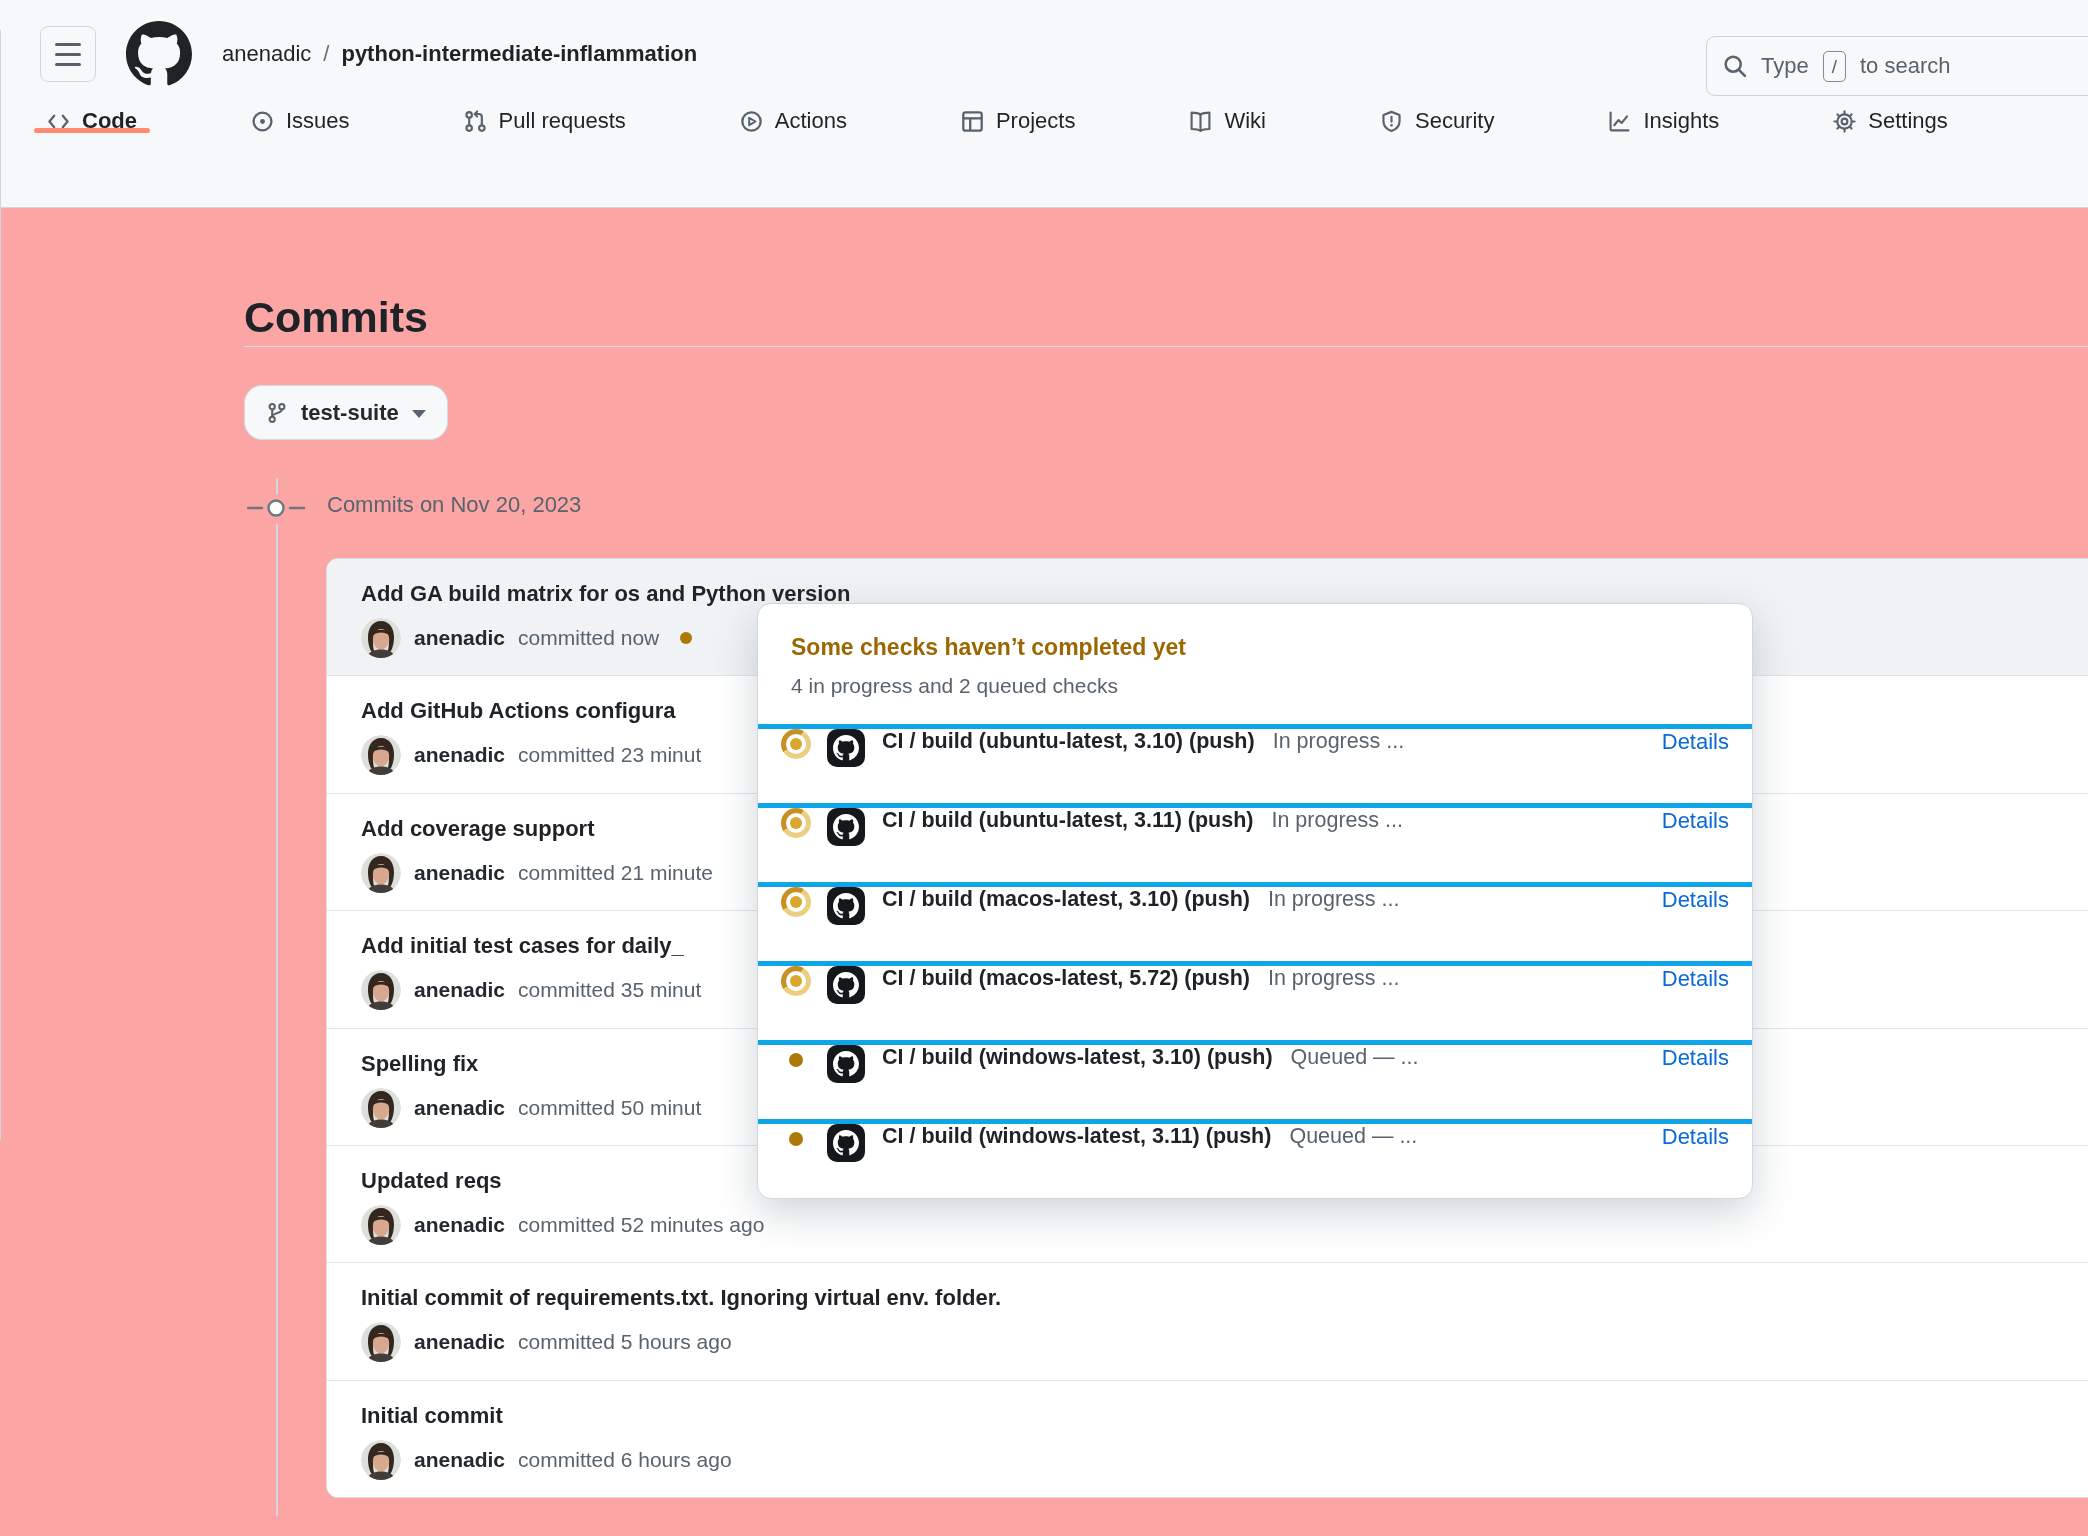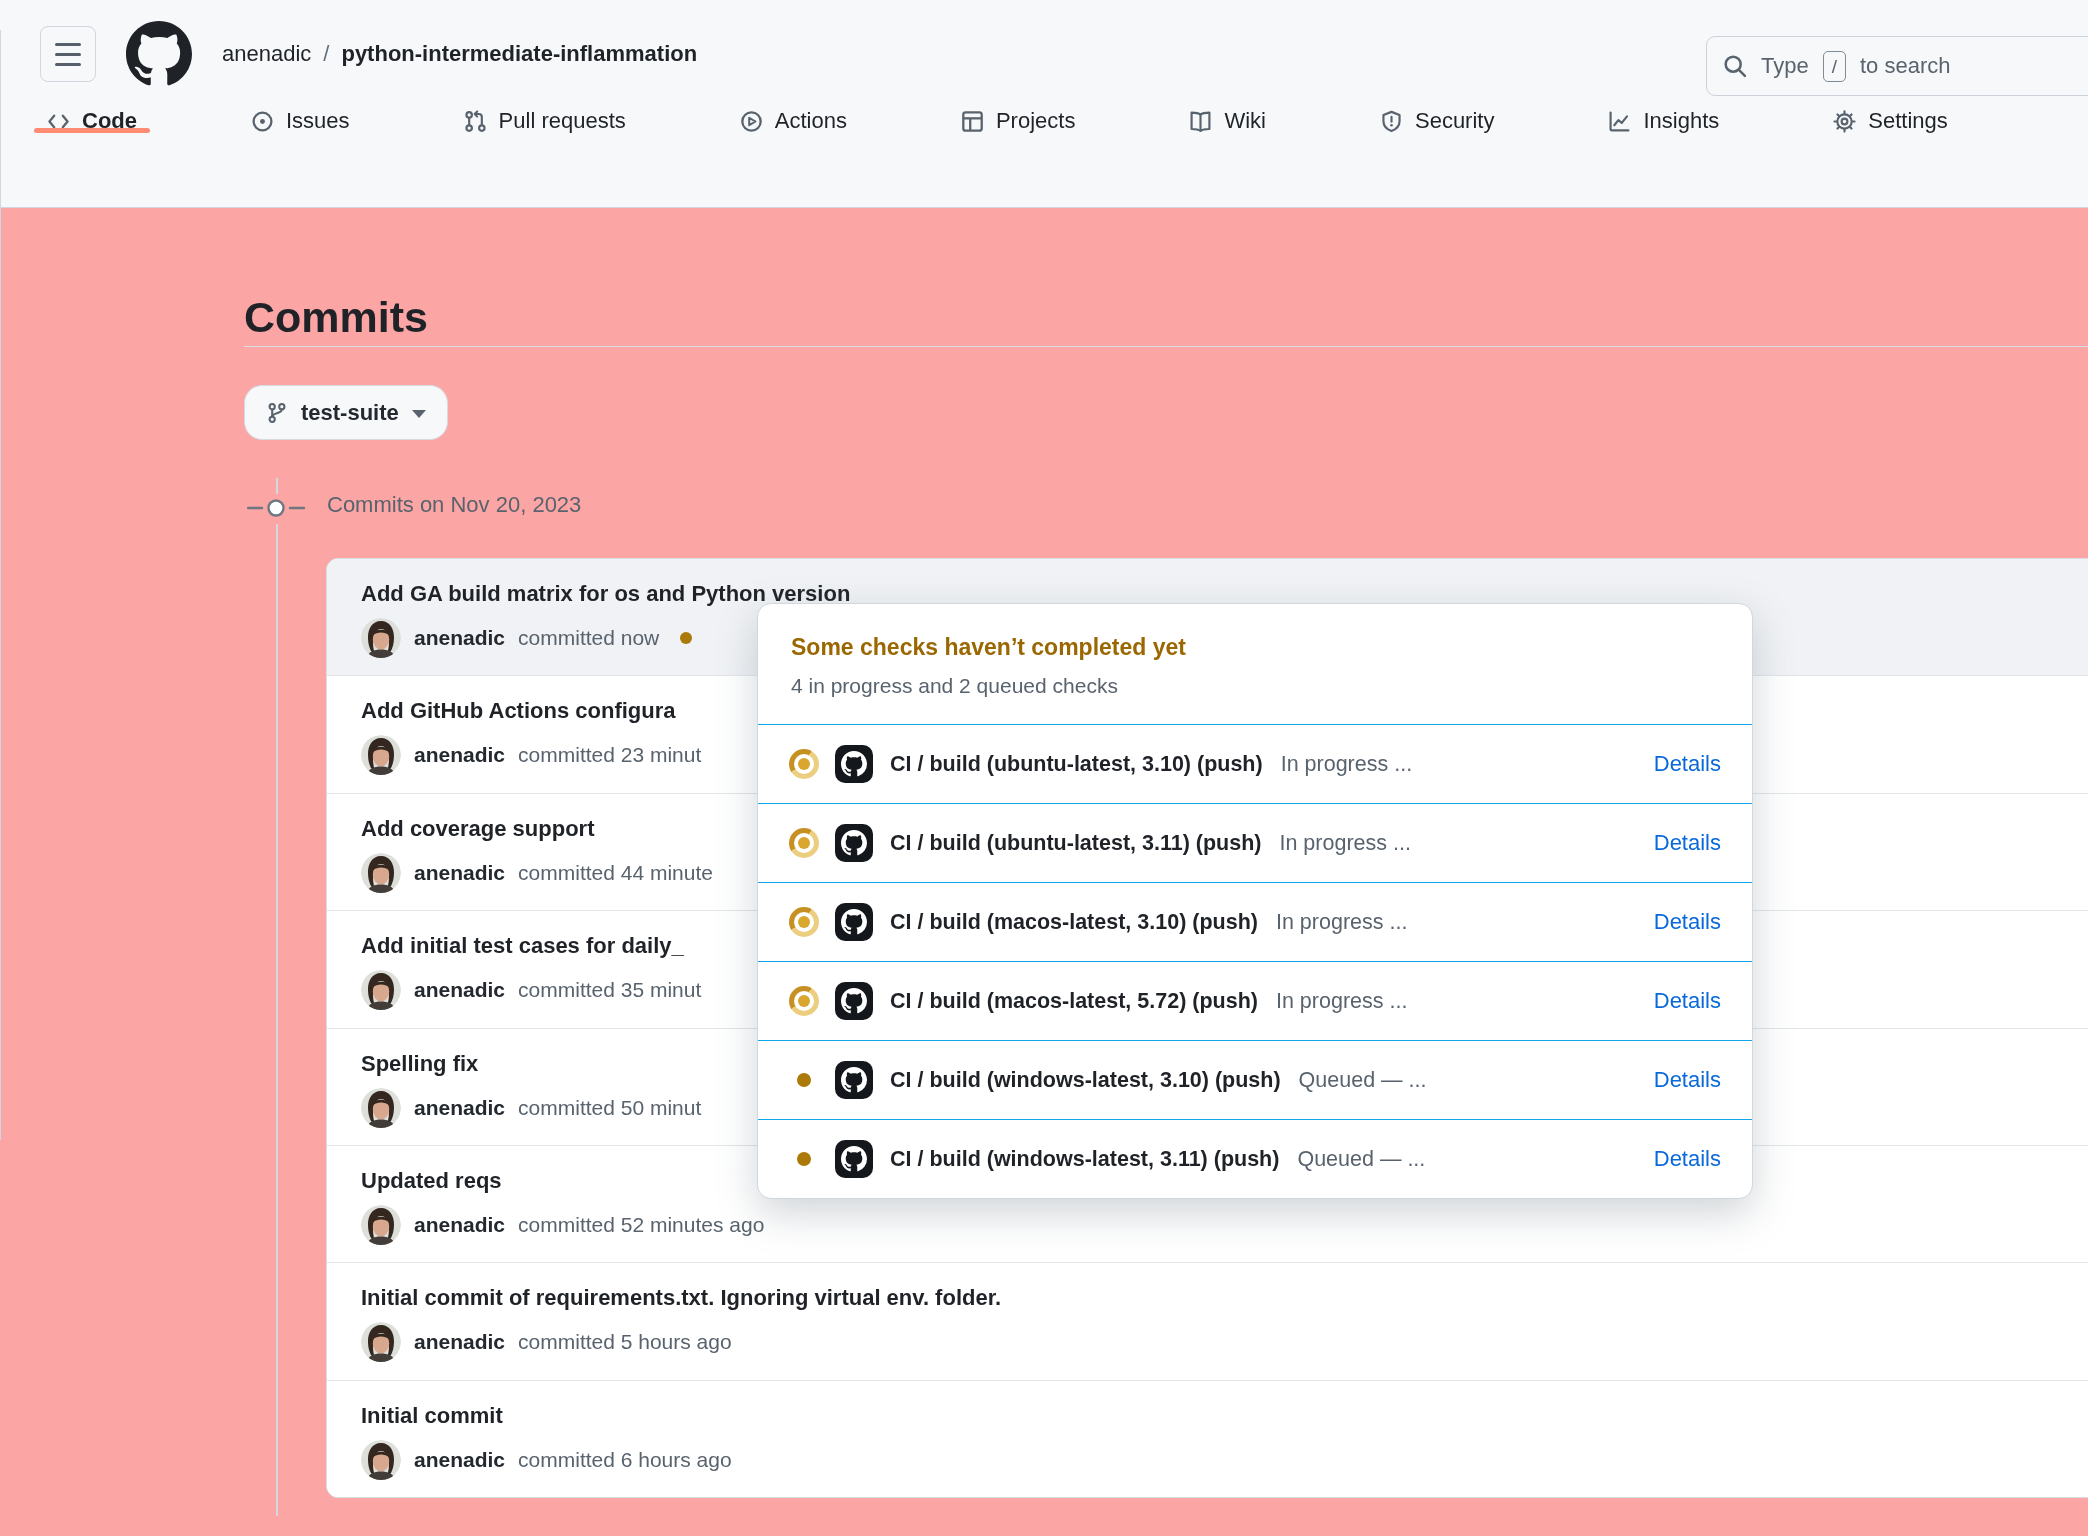--- a/index.html
+++ b/index.html
@@ -62,21 +62,21 @@
   .now-dot{width:12px;height:12px;border-radius:50%;background:#ab7a08;margin-left:8px;}
 
   
   .popover{position:absolute;left:757px;top:603px;width:996px;height:596px;box-sizing:border-box;
     background:#fff;border:1px solid #d0d7de;border-radius:14px;z-index:6;
     box-shadow:0 14px 40px rgba(110,120,130,.32);display:flex;flex-direction:column;overflow:hidden;}
   .pop-head{padding:30px 33px 0 33px;}
   .pop-title{font-size:23px;font-weight:700;color:#9a6700;}
   .pop-sub{margin-top:13px;font-size:21px;color:#59636e;}
   .check-rows{flex:1;display:flex;flex-direction:column;margin-top:26px;}
-  .check-row{flex:1;display:flex;align-items:center;padding:0 31px;border-top:1px solid #0ea5e9;box-sizing:border-box;}
+  .check-row{flex:1;display:flex;padding:0 23px;border-top:5px solid #0ea5e9;box-sizing:border-box;}
   .check-icon{width:30px;height:30px;flex:none;position:relative;}
   .spinner{border-radius:50%;background:conic-gradient(from 30deg,#ecce80 0 58%,#c79023 58% 100%);}
   .spinner::before{content:"";position:absolute;inset:5px;border-radius:50%;background:#fff;}
   .spinner::after{content:"";position:absolute;inset:9px;border-radius:50%;background:#d9a62e;}
   .queued::before{content:"";position:absolute;inset:8px;border-radius:50%;background:#ab7a08;}
   .octo{width:38px;height:38px;border-radius:10px;background:#14181d;display:flex;align-items:center;
     justify-content:center;margin-left:16px;flex:none;}
   .check-name{font-size:21.5px;font-weight:700;color:#1f2328;margin-left:17px;white-space:nowrap;}
   .check-status{font-size:21.5px;color:#59636e;margin-left:18px;white-space:nowrap;}
   .details-link{margin-left:auto;font-size:22px;color:#0969da;text-decoration:none;white-space:nowrap;}
@@ -270,21 +270,21 @@
       <div class="commit-meta">
         <svg class="avatar" viewBox="0 0 40 40">
             <clipPath id="c2">
               <circle cx="20" cy="20" r="20"></circle>
             </clipPath>
             <g clip-path="url(#c2)">
               <use href="#avatar-art"></use>
             </g>
           </svg>
         <span class="author">anenadic</span>
-        <span>committed 44 minute</span>
+        <span>committed 21 minute</span>
       </div>
     </div>
     <div class="commit-row">
       <div class="commit-title">Add initial test cases for daily_</div>
       <div class="commit-meta">
         <svg class="avatar" viewBox="0 0 40 40">
             <clipPath id="c3">
               <circle cx="20" cy="20" r="20"></circle>
             </clipPath>
             <g clip-path="url(#c3)">

